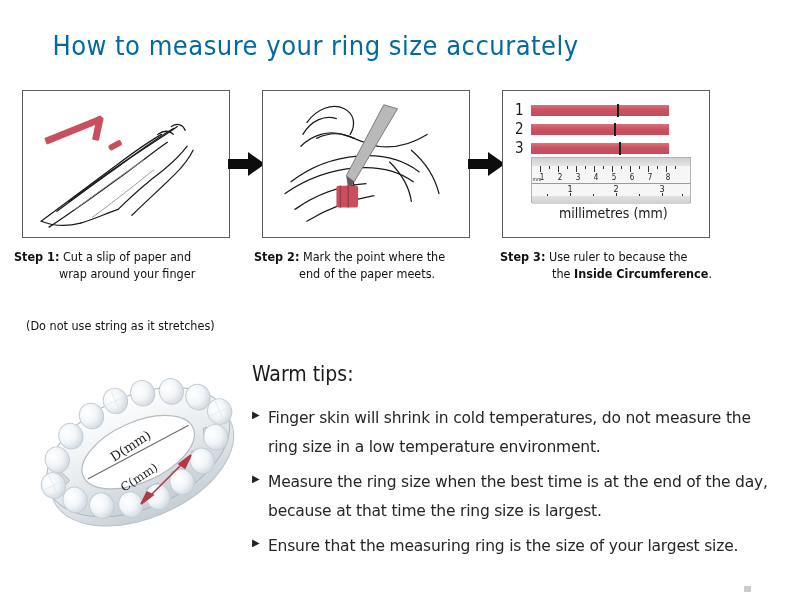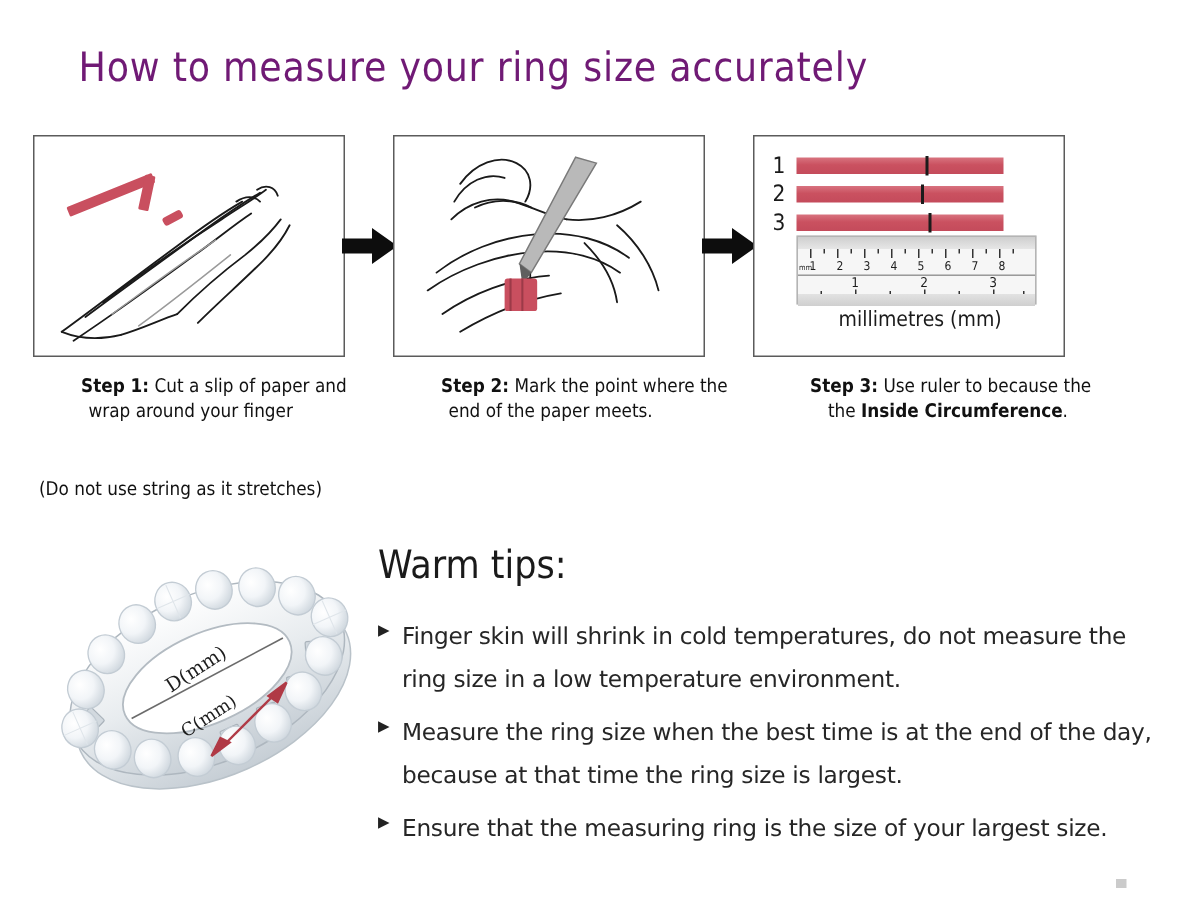--- a/index.html
+++ b/index.html
@@ -12,21 +12,21 @@
   }
   .page{position:absolute;inset:0;}
 
   
   .title{
     position:absolute;left:0;top:30px;width:631px;
     text-align:center;
     font-family:"DejaVu Sans Condensed","DejaVu Sans",sans-serif;
     font-size:27px;
     letter-spacing:0.5px;
-    color:#701a75;
+    color:#0369a1;
     font-weight:400;
   }
 
   
   .steps{position:absolute;left:0;top:90px;width:789px;height:250px;}
 
   .panel{
     position:absolute;top:0;
     width:208px;height:148px;
     border:1.5px solid #5b5b5b;
@@ -86,41 +86,41 @@
   
   .caption{
     position:absolute;top:158px;width:236px;
     font-family:"DejaVu Sans Condensed","DejaVu Sans",sans-serif;
     font-size:12.5px;line-height:17px;color:#111;
   }
   .caption.c1{left:14px;}
   .caption.c2{left:254px;}
   .caption.c3{left:500px;width:250px;}
   .caption b{font-weight:700;}
-  .cap-line{display:block;margin-left:40px;}
+  .cap-line{display:block;}
   .cap-indent{display:block;padding-left:45px;}
   .cap-indent2{display:block;padding-left:52px;}
 
   .note{
     position:absolute;top:228px;
     font-family:"DejaVu Sans Condensed","DejaVu Sans",sans-serif;
     font-size:12.5px;color:#111;
   }
   .note.n1{left:26px;}
   .note.n3{left:502px;}
 
   
   .ring-wrap{position:absolute;left:28px;top:352px;width:222px;height:205px;}
   .ring-wrap svg{display:block;}
 
   
   .tips{position:absolute;left:252px;top:362px;width:520px;}
   .tips-head{
     font-family:"DejaVu Sans Condensed","DejaVu Sans",sans-serif;
-    font-size:26px;color:#1a1a1a;margin-bottom:18px;
+    font-size:21px;color:#1a1a1a;margin-bottom:18px;
   }
   .tip{
     display:flex;align-items:flex-start;
     margin-bottom:6px;
   }
   .tip-bullet{
     flex:0 0 auto;width:16px;padding-top:6px;
     color:#222;font-size:10px;line-height:1;
   }
   .tip-text{

